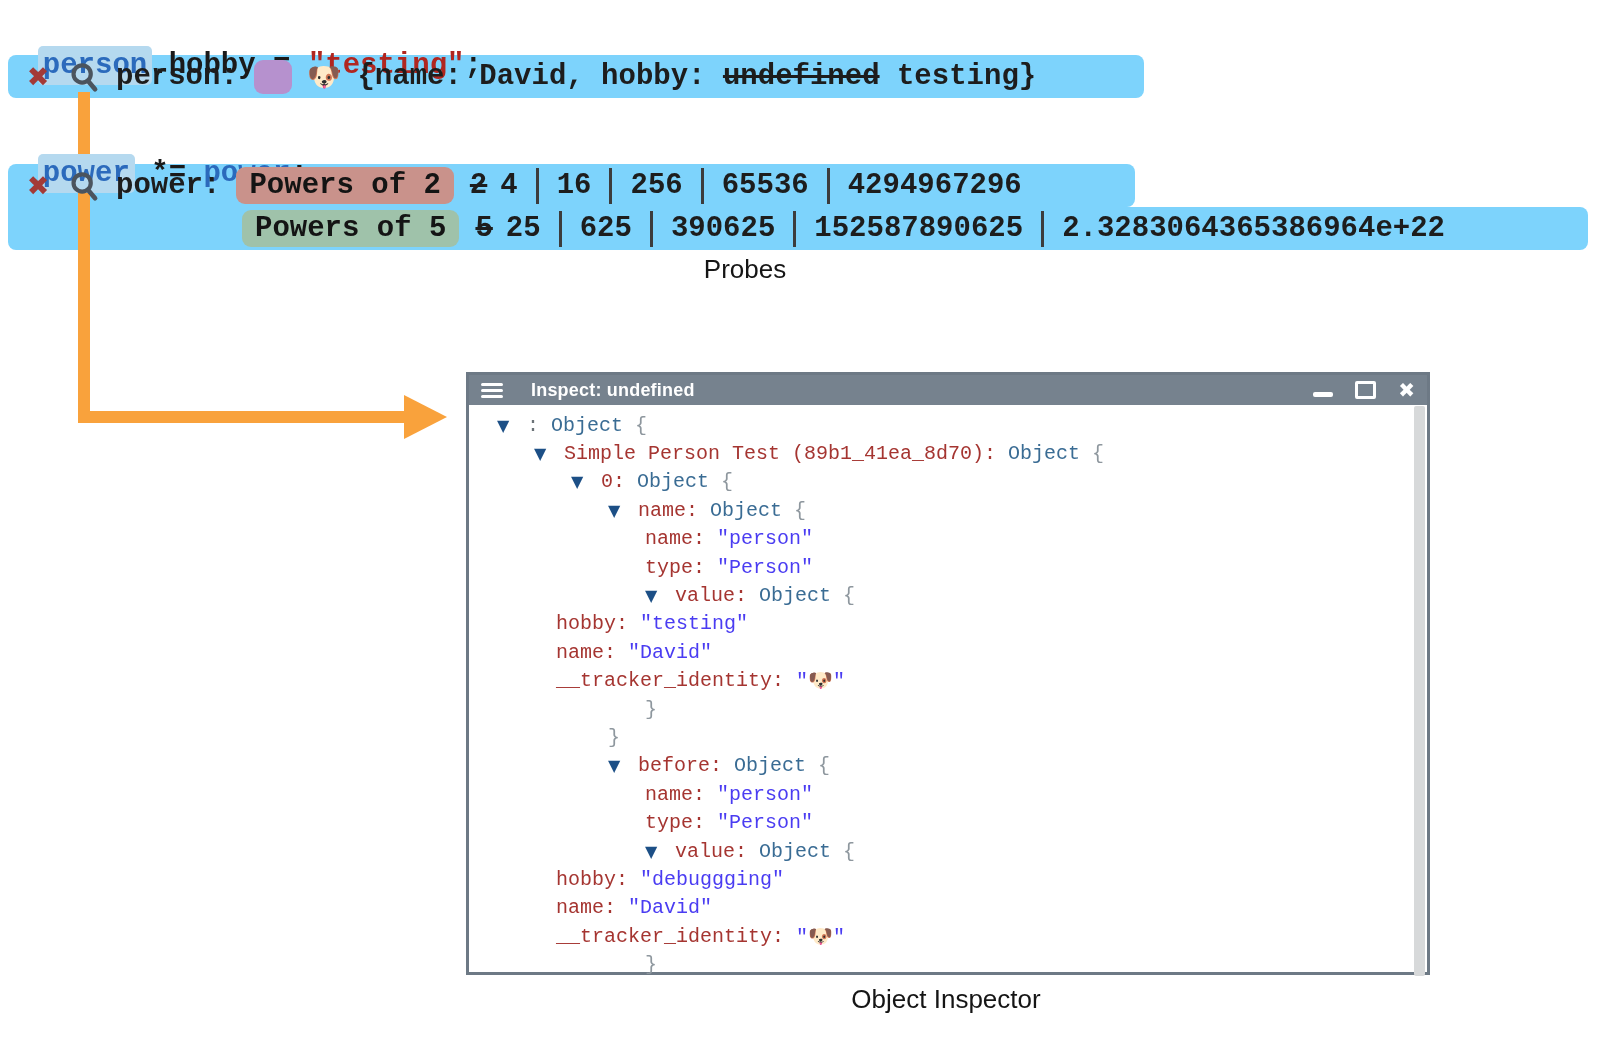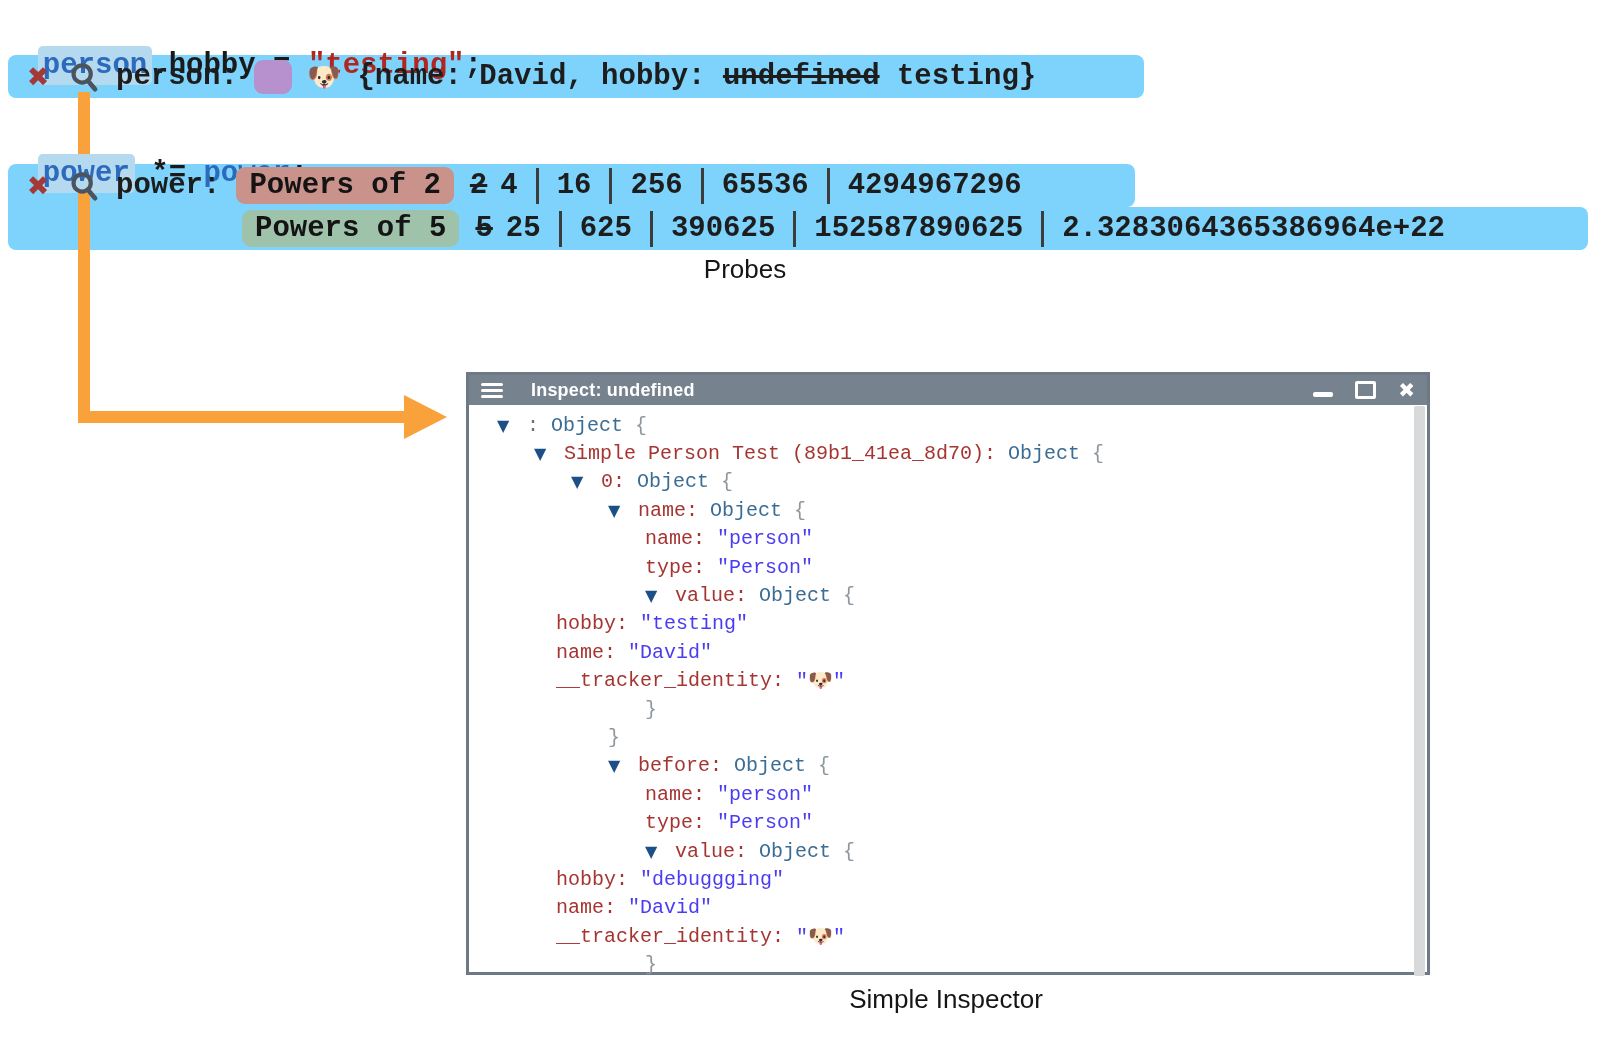--- a/index.html
+++ b/index.html
@@ -155,21 +155,21 @@
     <span class="vsep"></span>
     <span>390625</span>
     <span class="vsep"></span>
     <span>152587890625</span>
     <span class="vsep"></span>
     <span>2.3283064365386964e+22</span>
   </span>
 </div>
 
 <div class="caption cap-probes">Probes</div>
-<div class="caption cap-inspector">Simple Inspector</div>
+<div class="caption cap-inspector">Object Inspector</div>
 
 <div class="arrow arrow-v"></div>
 <div class="arrow arrow-h"></div>
 <div class="arrow-head"></div>
 
 <div class="window">
   <div class="win-header">
     <span class="hamburger">
         <span></span>
         <span></span>

